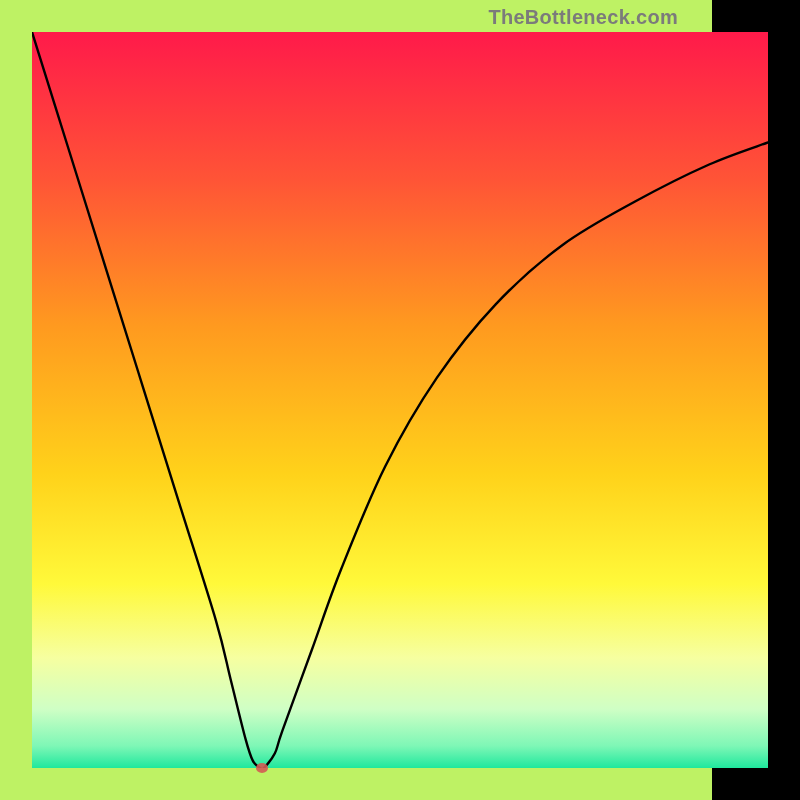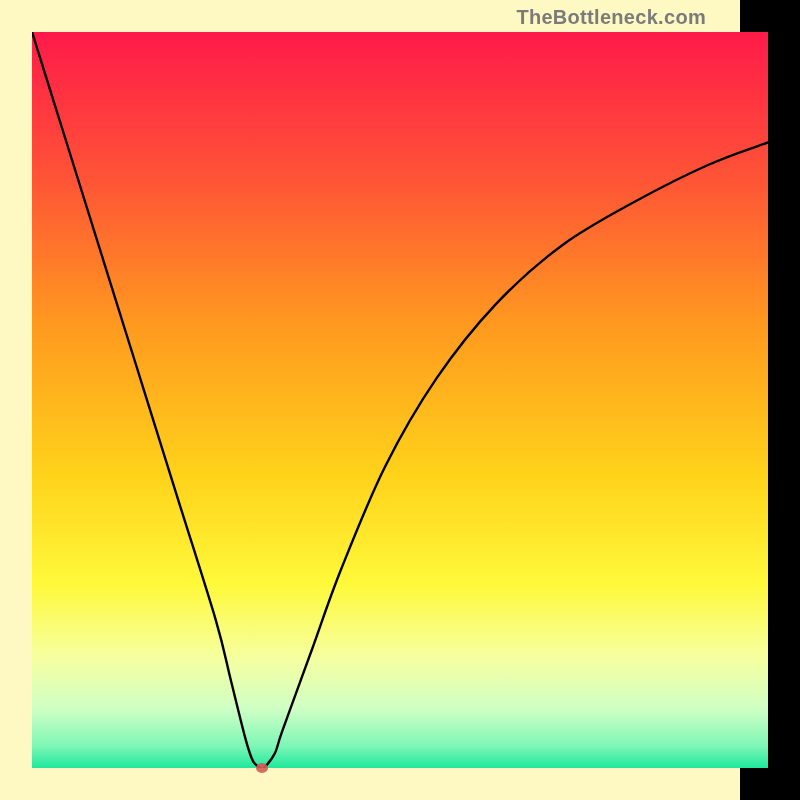--- a/index.html
+++ b/index.html
@@ -8,22 +8,21 @@
     width: 800px;
     height: 800px;
     background: #000;
     font-family: Arial, Helvetica, sans-serif;
     overflow: hidden;
   }
   .outer {
     position: relative;
     width: 712px;
     height: 800px;
-    background: #fef9c3;
-    padding-left: 28px;
+    background: #bef264;
   }
   .plot-area {
     position: absolute;
     left: 32px;
     top: 32px;
     width: 736px;
     height: 736px;
   }
   .gradient {
     position: absolute;

